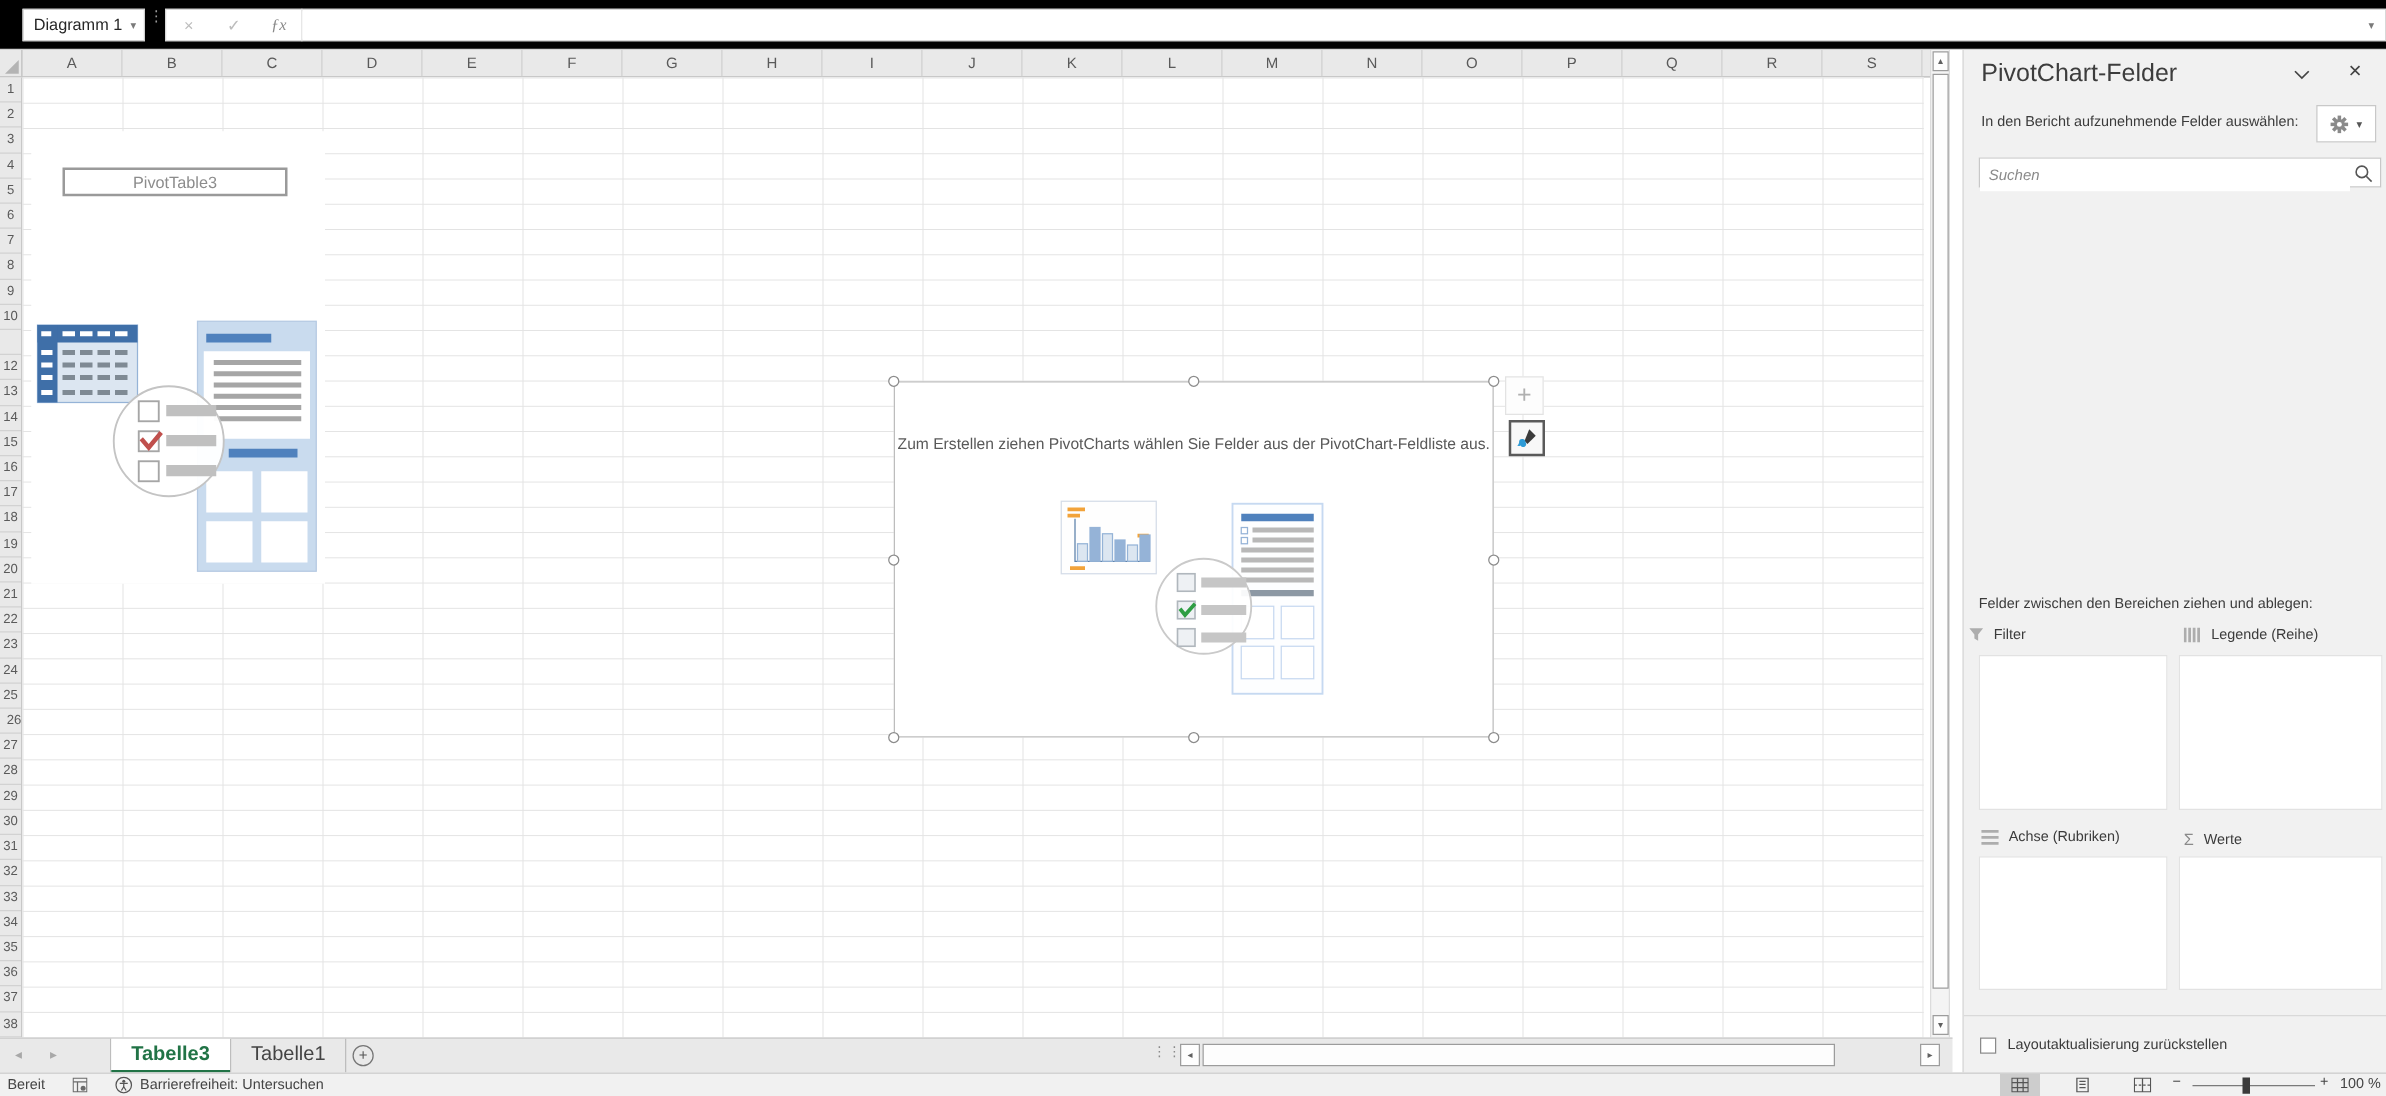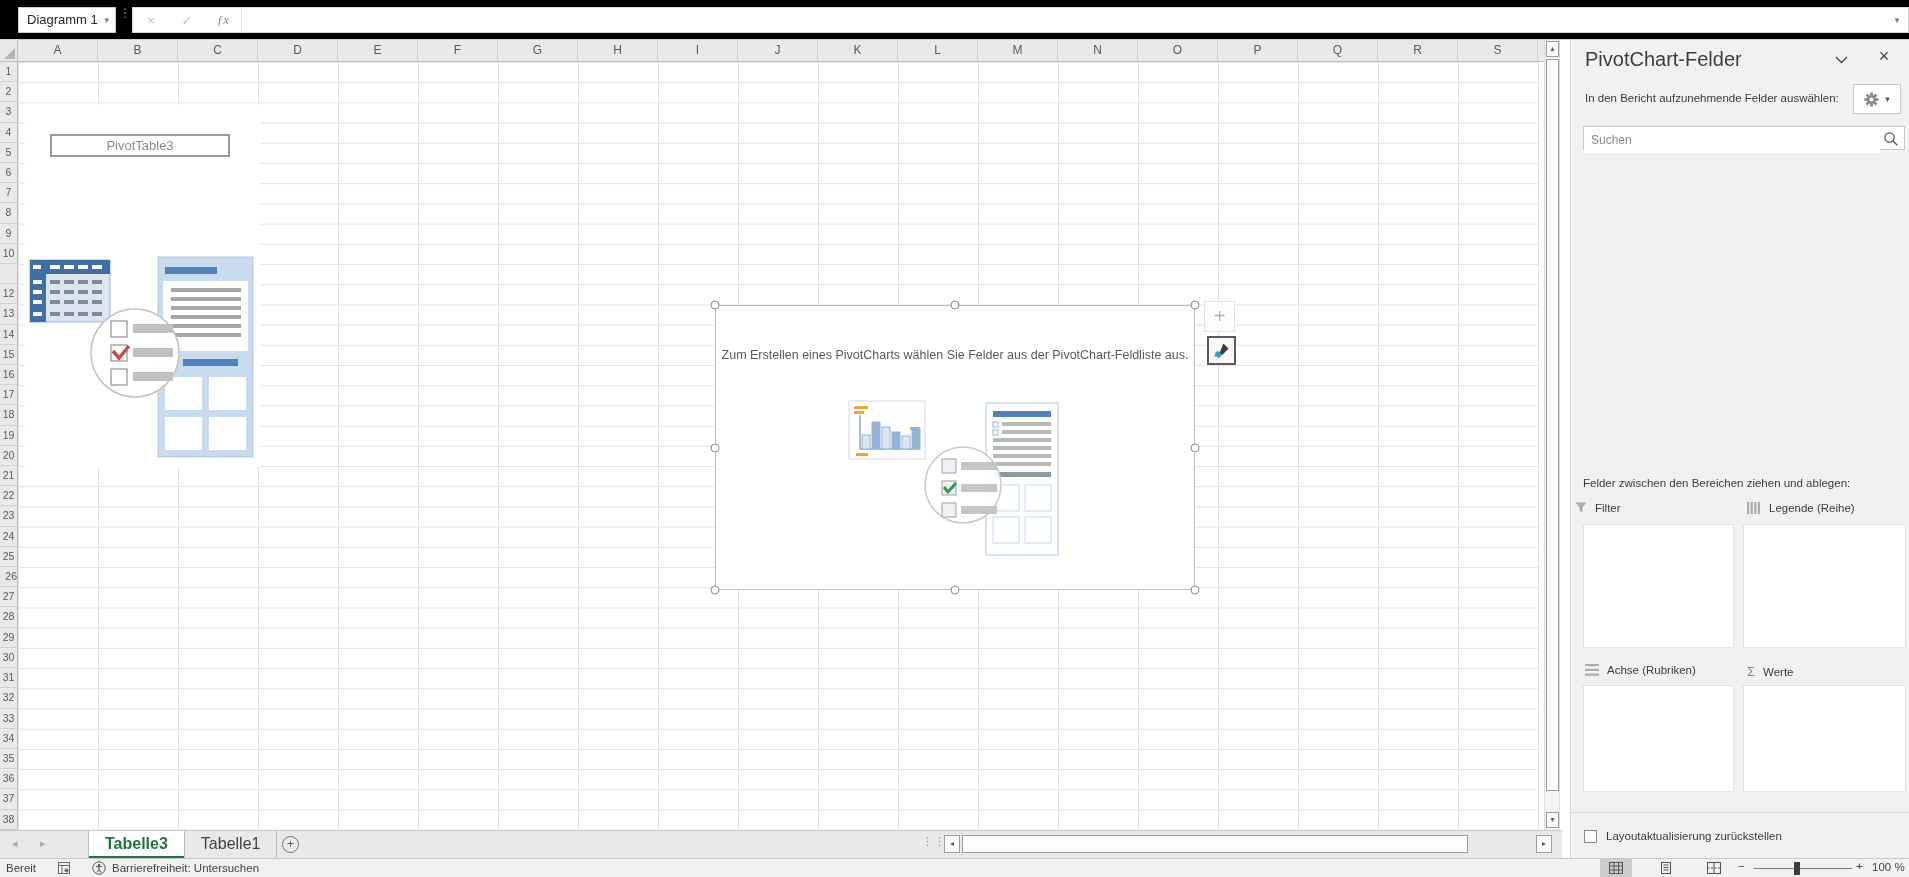--- a/index.html
+++ b/index.html
@@ -80,21 +80,21 @@
   .pane-chev { position:absolute; left:264px; top:16px; }
   .pane-close { position:absolute; left:303px; top:6px; font-size:18px; color:#444; width:20px;
                 text-align:center; }
   .pane-sub { position:absolute; left:14px; top:52px; font-size:11.5px; }
   .gear-btn { position:absolute; left:282px; top:44px; width:48px; height:30px; background:#fff;
               border:1px solid #c8c8c8; display:flex; align-items:center; justify-content:center; gap:6px; }
   .gear-arrow { color:#555; font-size:9px; }
   .search { position:absolute; left:12px; top:86px; width:322px; height:24px; background:#fff;
             border:1px solid #c8c8c8; }
   .search input { position:absolute; left:0; top:0; width:296px; height:26px; border:none; outline:none;
-                  font-size:12px; padding:0 7px; color:#262626; font-family:"Liberation Sans",sans-serif; }
+                  font-size:12px; padding:0 7px; color:#262626; font-family:"Liberation Sans",sans-serif;font-style:italic; }
   .search input::placeholder { color:#8a8a8a; }
   .search svg { position:absolute; right:5px; top:4px; }
   .fieldlist { position:absolute; left:12px; top:127px; width:322px; height:290px; background:#fff;
                border:1px solid #c8c8c8; padding:6px 0 0 8px; }
   .field-row { display:flex; align-items:center; gap:9px; height:18px; }
   .cb { width:13px; height:13px; background:#fff; border:1px solid #8a8a8a; flex:none; }
   .field-label { font-size:12px; color:#262626; }
   .areas-hint { position:absolute; left:12px; top:437px; font-size:11.5px; }
   .area-head { position:absolute; display:flex; align-items:center; gap:8px; font-size:11.5px;
                color:#3b3b3b; }
@@ -304,21 +304,21 @@
       <g fill="#c0c0c0">
         <rect x="108" y="69" width="40" height="9"></rect>
           <rect x="108" y="93" width="40" height="9"></rect>
           <rect x="108" y="117" width="40" height="9"></rect>
       </g>
       <path d="M88 96 l6 7 l10 -12" stroke="#c0504d" stroke-width="3.5" fill="none"></path>
     </svg>
   </div>
 
   <div class="chart">
-    <div class="chart-text">Zum Erstellen eines PivotCharts wählen Sie Felder aus der PivotChart-Feldliste aus.</div>
+    <div class="chart-text">Zum Erstellen ziehen PivotCharts wählen Sie Felder aus der PivotChart-Feldliste aus.</div>
     <svg class="chart-art" width="225" height="165" viewBox="0 0 225 165">
       <rect x="3" y="2" width="76" height="58" fill="#fefefe" stroke="#d4dce8"></rect>
       <g fill="#f2a33a">
         <rect x="8" y="7" width="14" height="3"></rect>
           <rect x="8" y="12" width="10" height="3"></rect>
         <rect x="64" y="28" width="9" height="3"></rect>
           <rect x="10" y="54" width="12" height="3"></rect>
       </g>
       <path d="M14 16 V50 H74" stroke="#5a7fa8" fill="none"></path>
       <g stroke="#95b3d7">

